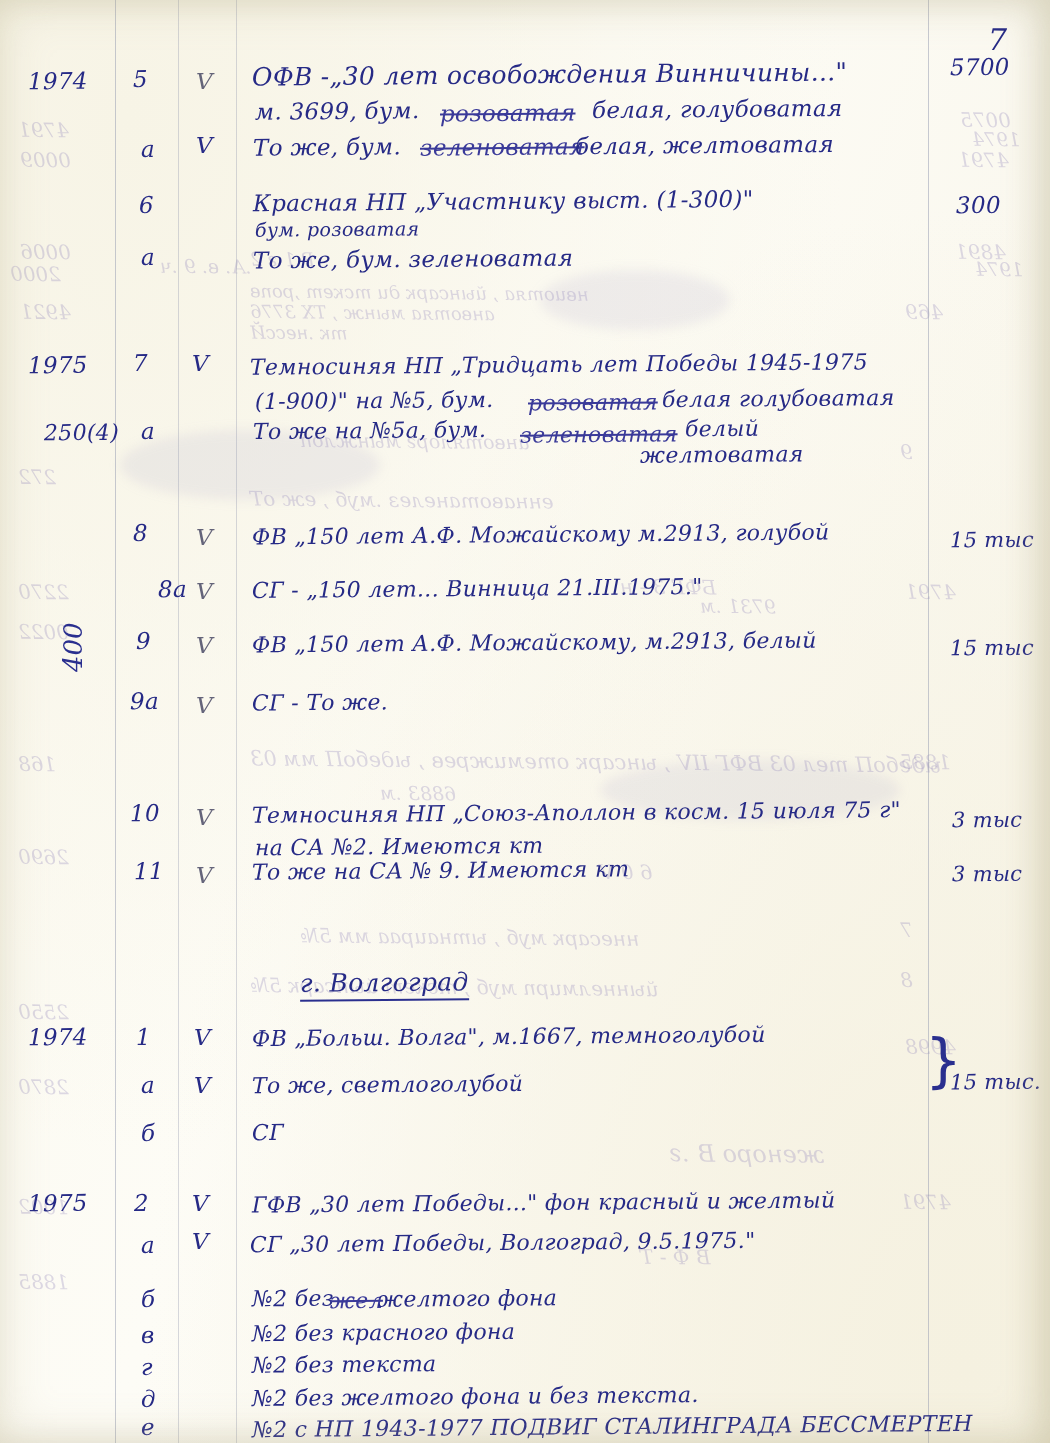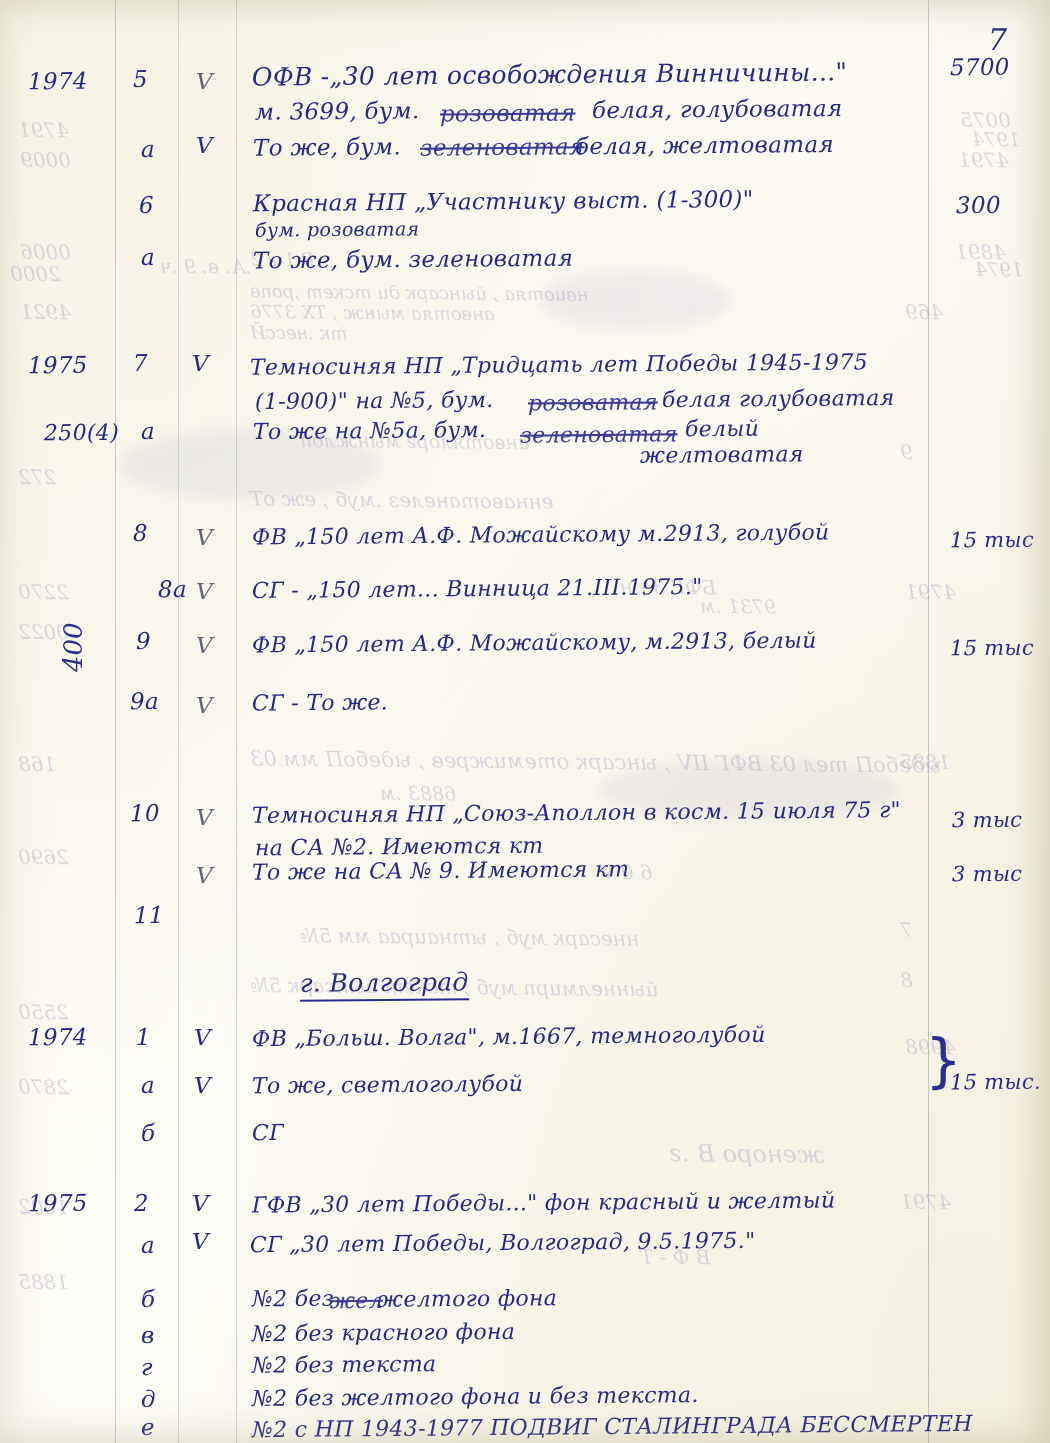--- a/index.html
+++ b/index.html
@@ -222,21 +222,21 @@
   <div class="hw s2 rot2" style="left:130px; top:688px;">9а</div>
   <div class="hw s2 pencil" style="left:196px; top:692px;">V</div>
   <div class="hw s1 rot2" style="left:252px; top:690px; font-size:22px;">СГ - То же.</div>
 
   <div class="hw s2 rot2" style="left:130px; top:800px;">10</div>
   <div class="hw s2 pencil" style="left:196px; top:804px;">V</div>
   <div class="hw s1 rot2" style="left:252px; top:800px; font-size:22px;">Темносиняя НП „Союз-Аполлон в косм. 15 июля 75 г"</div>
   <div class="hw s1 rot2" style="left:255px; top:834px; font-size:22px;">на СА №2. Имеются кт</div>
   <div class="hw s1 rot2" style="left:952px; top:808px; font-size:21px;">3 тыс</div>
 
-  <div class="hw s2 rot2" style="left:134px; top:858px;margin-top:44px;">11</div>
+  <div class="hw s2 rot2" style="left:134px; top:858px;">11</div>
   <div class="hw s2 pencil" style="left:196px; top:862px;">V</div>
   <div class="hw s1 rot2" style="left:252px; top:858px; font-size:22px;">То же на СА № 9. Имеются кт</div>
   <div class="hw s1 rot2" style="left:952px; top:862px; font-size:21px;">3 тыс</div>
 
   <div class="hw s2 rot2 underline-city" style="left:300px; top:968px; font-size:25px;">г. Волгоград</div>
 
   <div class="hw s2 rot2" style="left:28px; top:1024px;">1974</div>
   <div class="hw s2 rot2" style="left:136px; top:1024px;">1</div>
   <div class="hw s2" style="left:194px; top:1024px;">V</div>
   <div class="hw s1 rot2" style="left:252px; top:1024px; font-size:22px;">ФВ „Больш. Волга", м.1667, темноголубой</div>

